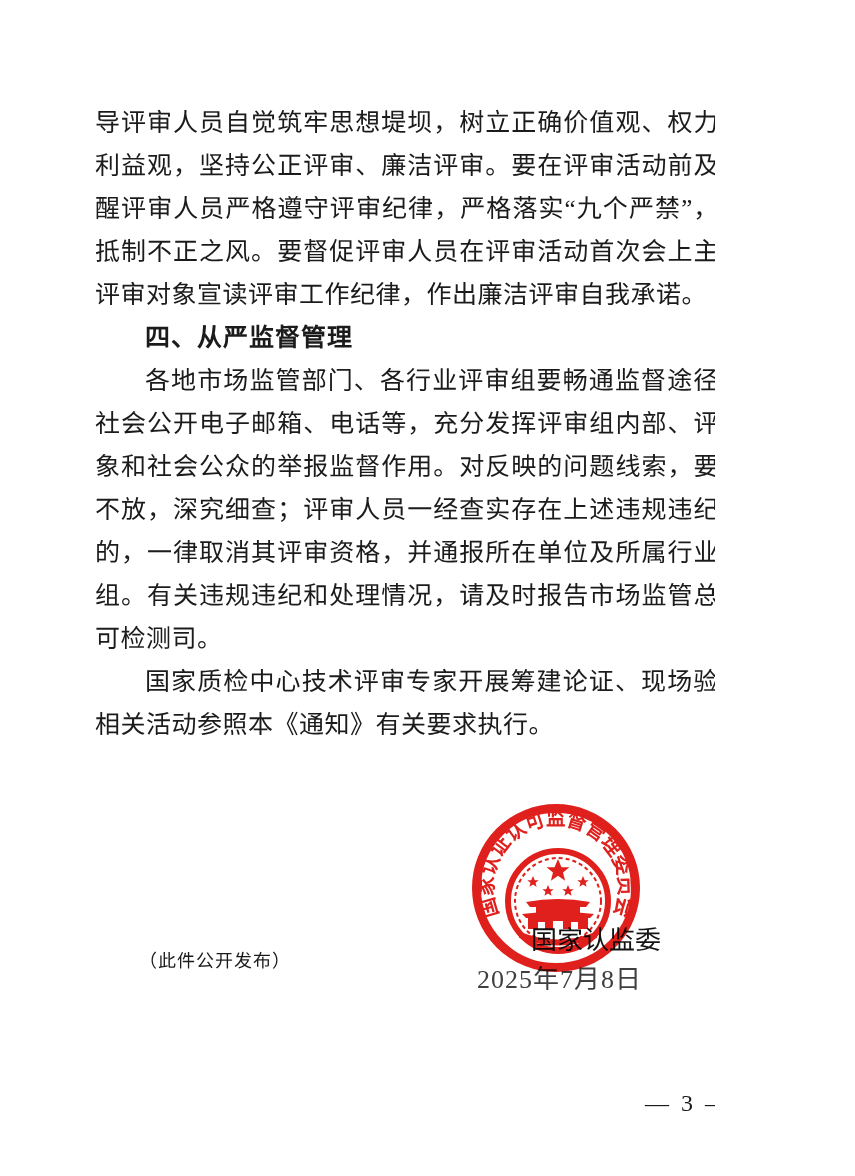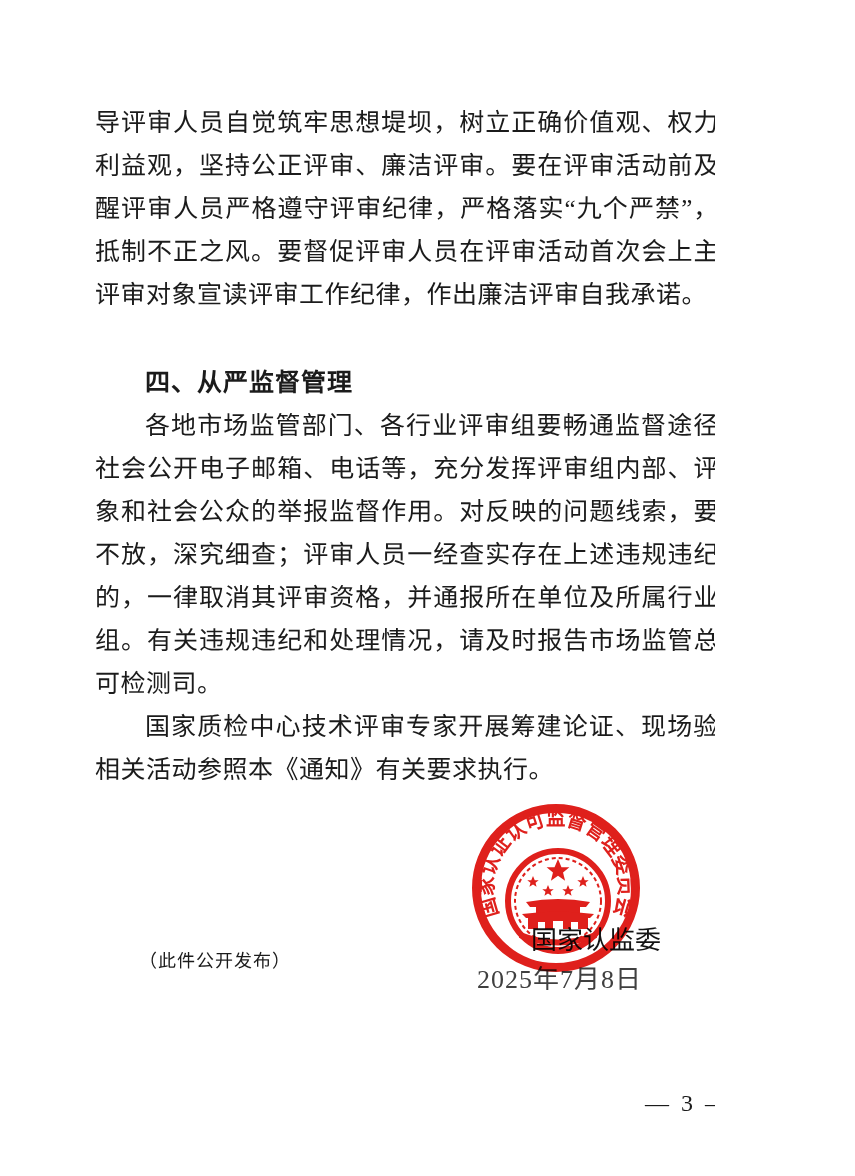--- a/index.html
+++ b/index.html
@@ -30,21 +30,20 @@
   }
   .body-text p{
     margin:0;
     text-indent:2em;
   }
   .body-text p.no-indent{text-indent:0;}
   .body-text p.heading{
     font-family:"Liberation Sans","DejaVu Sans",sans-serif;
     font-weight:bold;
     letter-spacing:1px;
-    margin-top:45px;
   }
   .email{
     font-family:"Liberation Serif","DejaVu Serif",serif;
   }
   
   .seal{
     position:absolute;
     left:468px;
     top:800px;
     width:176px;

